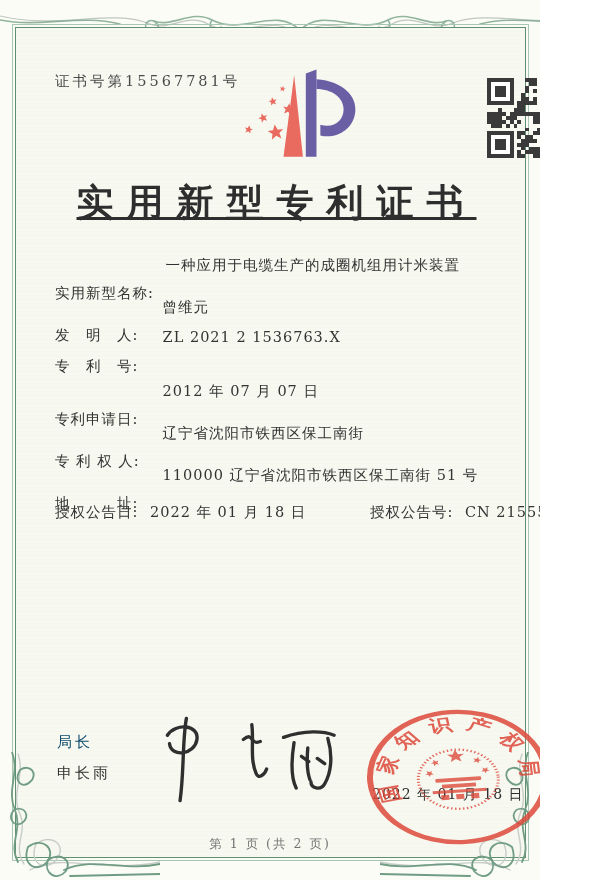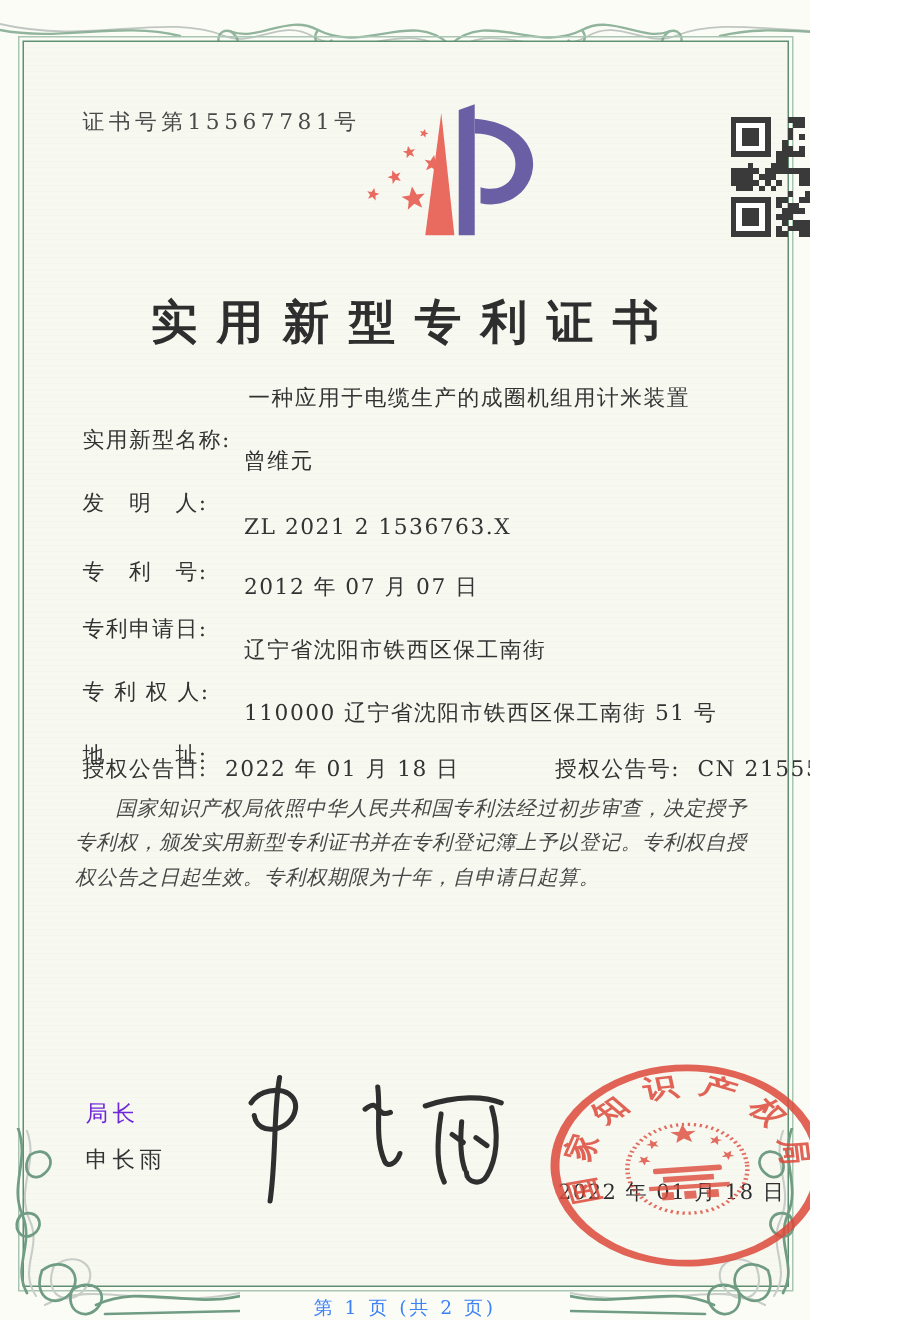--- a/index.html
+++ b/index.html
@@ -13,45 +13,46 @@
     position:absolute; left:15px; right:14px; top:27px; bottom:22px;
     border:1.5px solid #5d8f70;
     outline:1px solid #a9c6b3; outline-offset:2px;
     background:repeating-linear-gradient(180deg,#f7f8f0 0px,#f7f8f0 3px,#f3f4ec 4px);
   }
   .abs{position:absolute;}
   .cert-no{left:55px; top:72px; font-size:14.5px; letter-spacing:3px; color:#4a4a4a;}
   .logo{left:237px; top:68px; width:126px; height:100px;}
   .qr{left:487px; top:78px; width:80px; height:80px;}
   .title{
-    left:0; right:0; top:194px; text-align:center;
-    font-size:31px; font-weight:600; letter-spacing:13px; text-indent:13px;
+    left:0; right:0; top:178px; text-align:center;
+    font-size:37px; font-weight:600; letter-spacing:13px; text-indent:13px;
     color:#2e2e2e;
+    text-decoration:underline;
   }
   .fields{left:55px; top:243px; right:50px;}
   .field-row{position:absolute; left:0; right:0; white-space:nowrap; font-size:14.5px; letter-spacing:1px; color:#333; font-weight:500;}
   .field-label{display:inline-block; min-width:96px; vertical-align:top;margin-top:28px;}
   .field-value{display:inline-block; margin-left:6px;text-align:right;}
   .grant-pair{display:inline-block;}
   .grant-pair + .grant-pair{margin-left:58px;}
   .paragraphs{
     left:50px; right:42px; top:528px;
     font-size:13.5px; font-style:italic; line-height:1.72; letter-spacing:0.5px;
     color:#474747; text-align:justify;
   }
   .paragraphs p{margin:0; text-indent:2em;}
-  .signer-title{left:57px; top:733px; font-size:15px; letter-spacing:3px; color:#6d28d9;}
+  .signer-title{left:57px; top:733px; font-size:15px; letter-spacing:3px; color:#0c4a6e;}
   .signer-name{left:57px; top:764px; font-size:15px; letter-spacing:3px; color:#333;font-family:Liberation Mono, monospace;}
   .signature{left:148px; top:712px; width:195px; height:95px;}
   .seal-date{left:372px; top:786px; font-size:14px; letter-spacing:1px; color:#2d2d2d; z-index:1;}
   .seal{
     left:363px; top:682px; width:190px; height:190px; z-index:2;
     transform:scale(1,0.74) rotate(-5deg); transform-origin:center; opacity:0.85;
   }
-  .footer{left:0; right:0; top:836px; text-align:center; font-size:12.5px; letter-spacing:2px; color:#3b82f6;margin-top:28px;}
+  .footer{left:0; right:0; top:836px; text-align:center; font-size:12.5px; letter-spacing:2px; color:#737373;}
   .ornament-top{left:0; top:0; width:600px; height:46px;}
   .ornament-bl{left:0; bottom:0; width:160px; height:128px;}
   .ornament-br{right:0; bottom:0; width:160px; height:128px; transform:scaleX(-1);}
 </style>
 </head>
 <body>
 
 <div class="page">
 
   <svg class="abs ornament-top" viewBox="0 0 600 46">
@@ -253,21 +254,21 @@
 
   <div class="abs fields">
     <div class="field-row" style="top:13px">
       <span class="field-label">实用新型名称:</span>
       <span class="field-value">一种应用于电缆生产的成圈机组用计米装置</span>
     </div>
     <div class="field-row" style="top:55px">
       <span class="field-label">发　明　人:</span>
       <span class="field-value">曾维元</span>
     </div>
-    <div class="field-row" style="top:101px">
+    <div class="field-row" style="top:86px">
       <span class="field-label">专　利　号:</span>
       <span class="field-value">ZL 2021 2 1536763.X</span>
     </div>
     <div class="field-row" style="top:139px">
       <span class="field-label">专利申请日:</span>
       <span class="field-value">2012 年 07 月 07 日</span>
     </div>
     <div class="field-row" style="top:181px">
       <span class="field-label">专 利 权 人:</span>
       <span class="field-value">辽宁省沈阳市铁西区保工南街</span>
@@ -282,21 +283,20 @@
         <span class="field-value">2022 年 01 月 18 日</span>
       </span>
       <span class="grant-pair">
         <span>授权公告号:</span>
         <span class="field-value">CN 215558036 U</span>
       </span>
     </div>
   </div>
 
   <div class="abs paragraphs">
-    <p>国家知识产权局依照中华人民共和国专利法经过初步审查，决定授予专利权，颁发实用新型专利证书并在专利登记簿上予以登记。专利权自授权公告之日起生效。专利权期限为十年，自申请日起算。</p>
   </div>
 
   <div class="abs signer-title">局长</div>
   <div class="abs signer-name">申长雨</div>
 
   <svg class="abs signature" viewBox="0 0 180 90">
     <g fill="none" stroke="#2f2f2f" stroke-width="3.2" stroke-linecap="round" stroke-linejoin="round">
       <path d="M34,6 C30,28 32,56 28,84"></path>
       <path d="M16,22 C24,10 46,12 44,26 C42,40 20,44 18,30"></path>
       <path d="M88,26 C98,18 94,32 104,28"></path>

